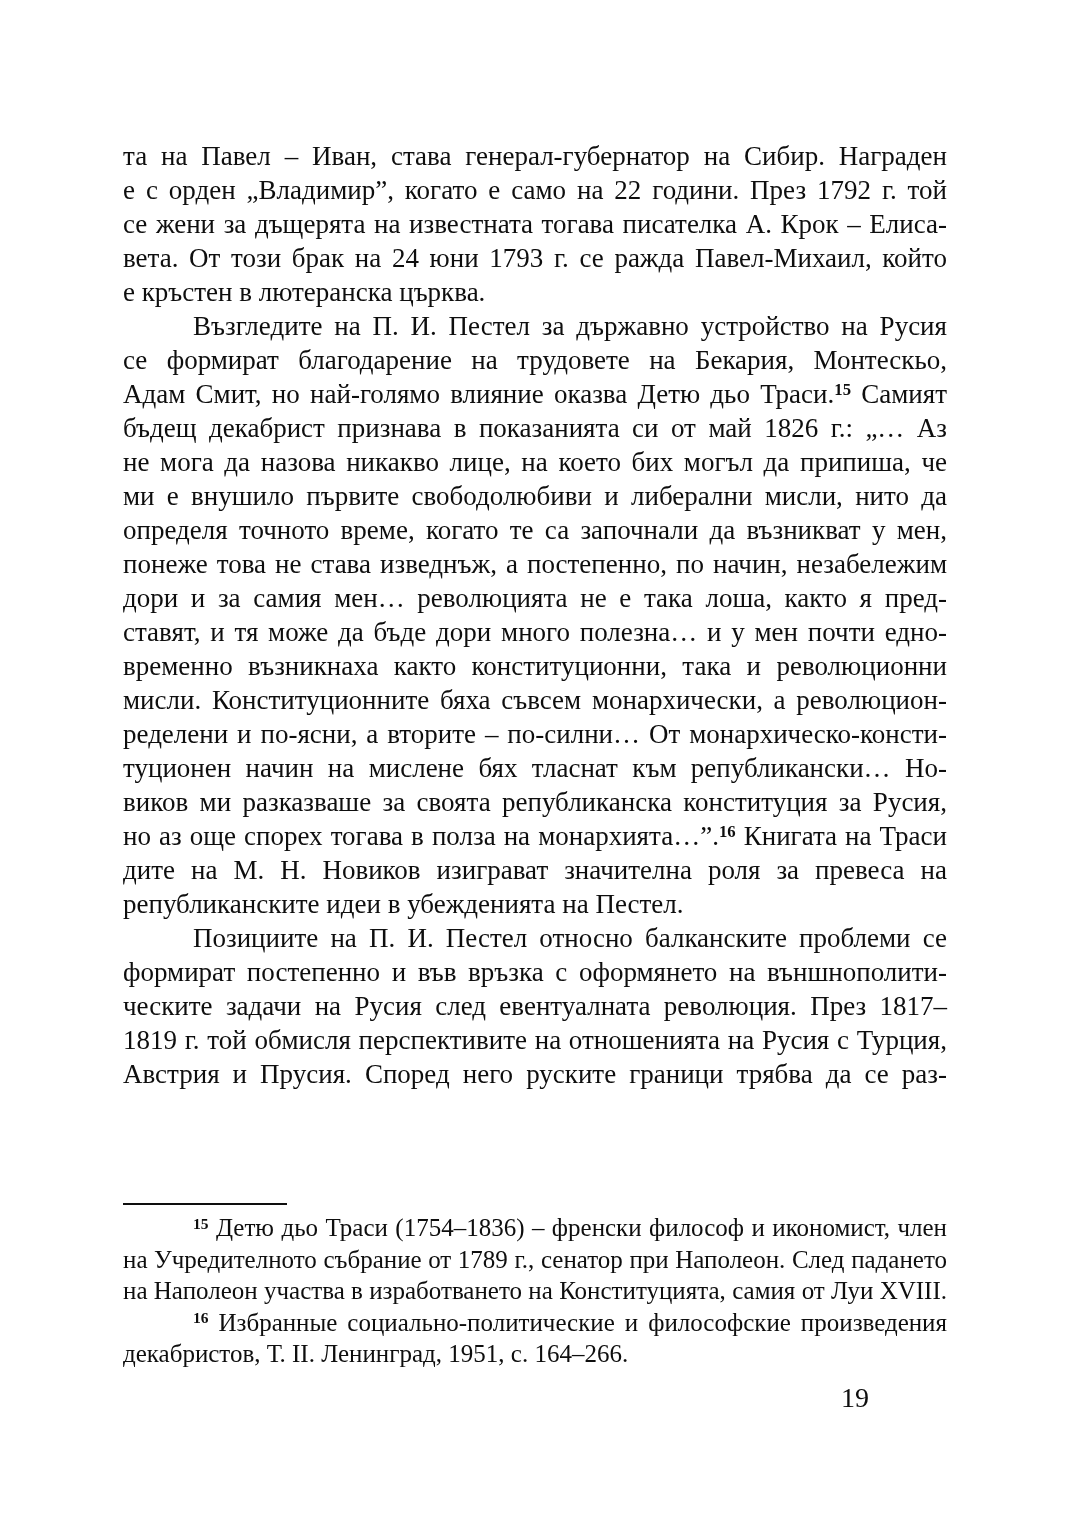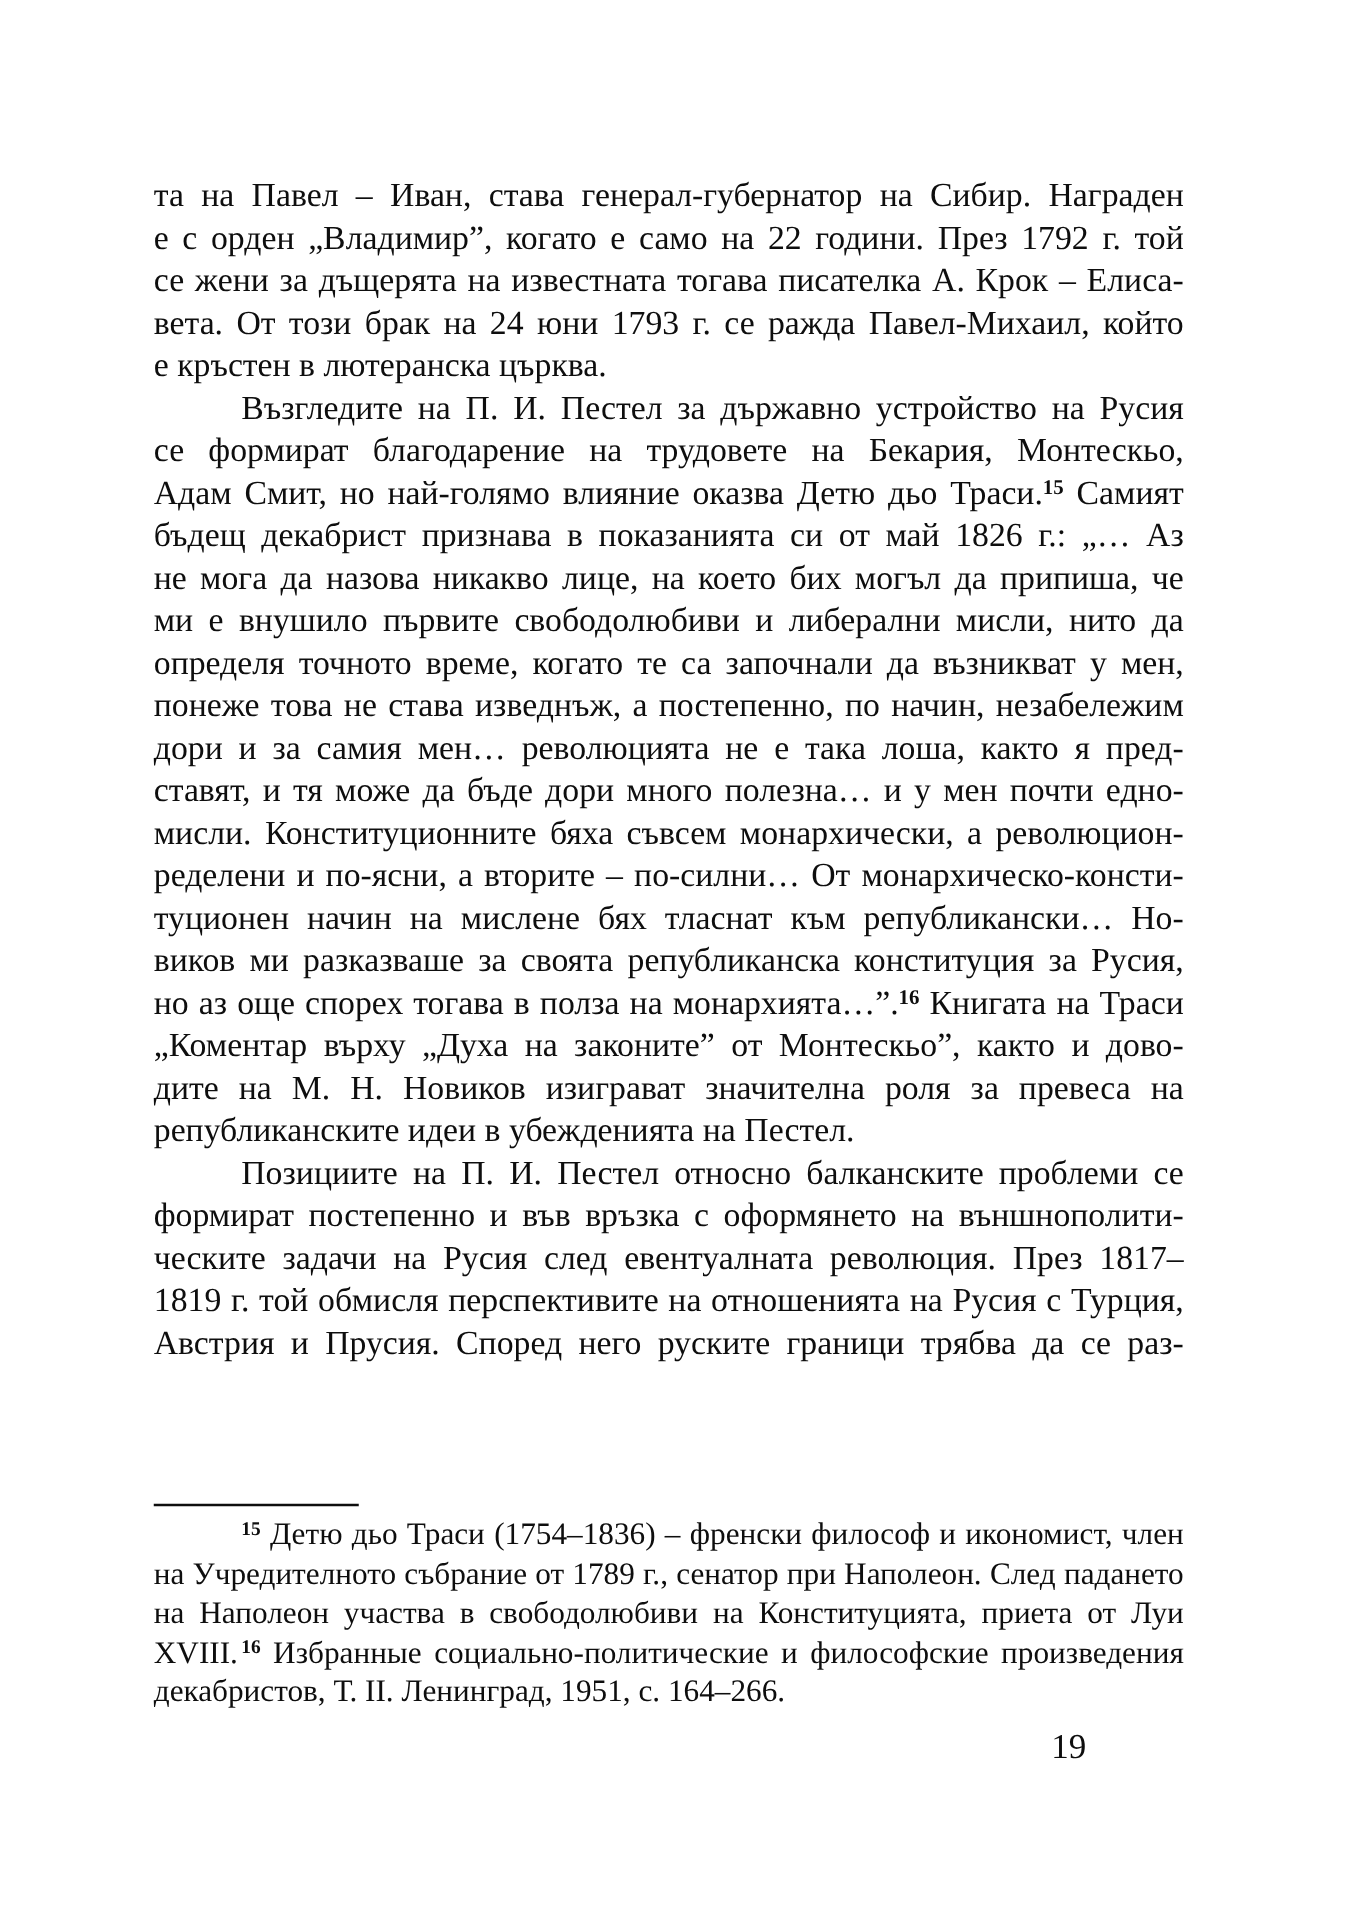--- a/index.html
+++ b/index.html
@@ -95,45 +95,45 @@
         <div class="ind">Възгледите на П. И. Пестел за държавно устройство на Русия</div>
         <div>се формират благодарение на трудовете на Бекария, Монтескьо,</div>
         <div>Адам Смит, но най-голямо влияние оказва Детю дьо Траси.<sup>15</sup> Самият</div>
         <div>бъдещ декабрист признава в показанията си от май 1826 г.: „… Аз</div>
         <div>не мога да назова никакво лице, на което бих могъл да припиша, че</div>
         <div>ми е внушило първите свободолюбиви и либерални мисли, нито да</div>
         <div>определя точното време, когато те са започнали да възникват у мен,</div>
         <div>понеже това не става изведнъж, а постепенно, по начин, незабележим</div>
         <div>дори и за самия мен… революцията не е така лоша, както я пред-</div>
         <div>ставят, и тя може да бъде дори много полезна… и у мен почти едно-</div>
+        <div>временно възникнаха както конституционни, така и революционни</div>
         <div>мисли. Конституционните бяха съвсем монархически, а революцион-</div>
         <div>ределени и по-ясни, а вторите – по-силни… От монархическо-консти-</div>
         <div>туционен начин на мислене бях тласнат към републикански… Но-</div>
         <div>виков ми разказваше за своята републиканска конституция за Русия,</div>
         <div>но аз още спорех тогава в полза на монархията…”.<sup>16</sup> Книгата на Траси</div>
-        <div>„Коментар върху „Духа на законите” от Монтескьо”, както и дово-</div>
         <div>дите на М. Н. Новиков изиграват значителна роля за превеса на</div>
         <div class="end">републиканските идеи в убежденията на Пестел.</div>
       </div>
     <div class="para">
         <div class="ind">Позициите на П. И. Пестел относно балканските проблеми се</div>
         <div>формират постепенно и във връзка с оформянето на външнополити-</div>
         <div>ческите задачи на Русия след евентуалната революция. През 1817–</div>
         <div>1819 г. той обмисля перспективите на отношенията на Русия с Турция,</div>
         <div>Австрия и Прусия. Според него руските граници трябва да се раз-</div>
       </div>
   </div>
 
   <div class="fn-sep"></div>
 
   <div class="fn-block">
     <div class="fnote">
         <div class="ind"><sup>15</sup> Детю дьо Траси (1754–1836) – френски философ и икономист, член</div>
         <div>на Учредителното събрание от 1789 г., сенатор при Наполеон. След падането</div>
-        <div>на Наполеон участва в свободолюбиви на Конституцията, приета от Луи XVIII.</div>
+        <div>на Наполеон участва в изработването на Конституцията, самия от Луи XVIII.</div>
       </div>
     <div class="fnote">
         <div class="ind"><sup>16</sup> Избранные социально-политические и философские произведения</div>
         <div class="end">декабристов, Т. II. Ленинград, 1951, с. 164–266.</div>
       </div>
   </div>
 
   <div class="page-number">19</div>
 
 </div>

